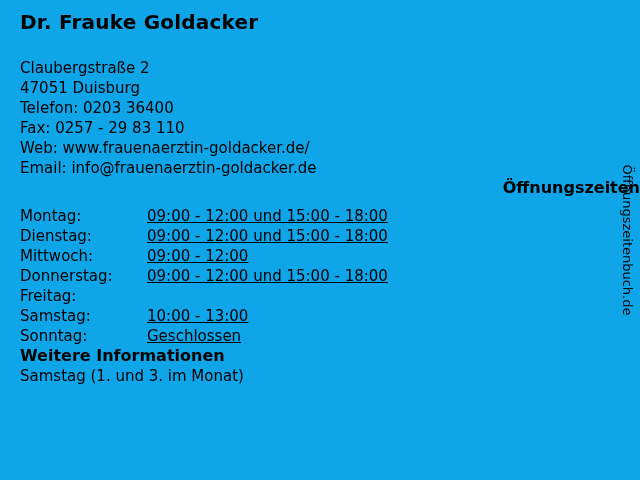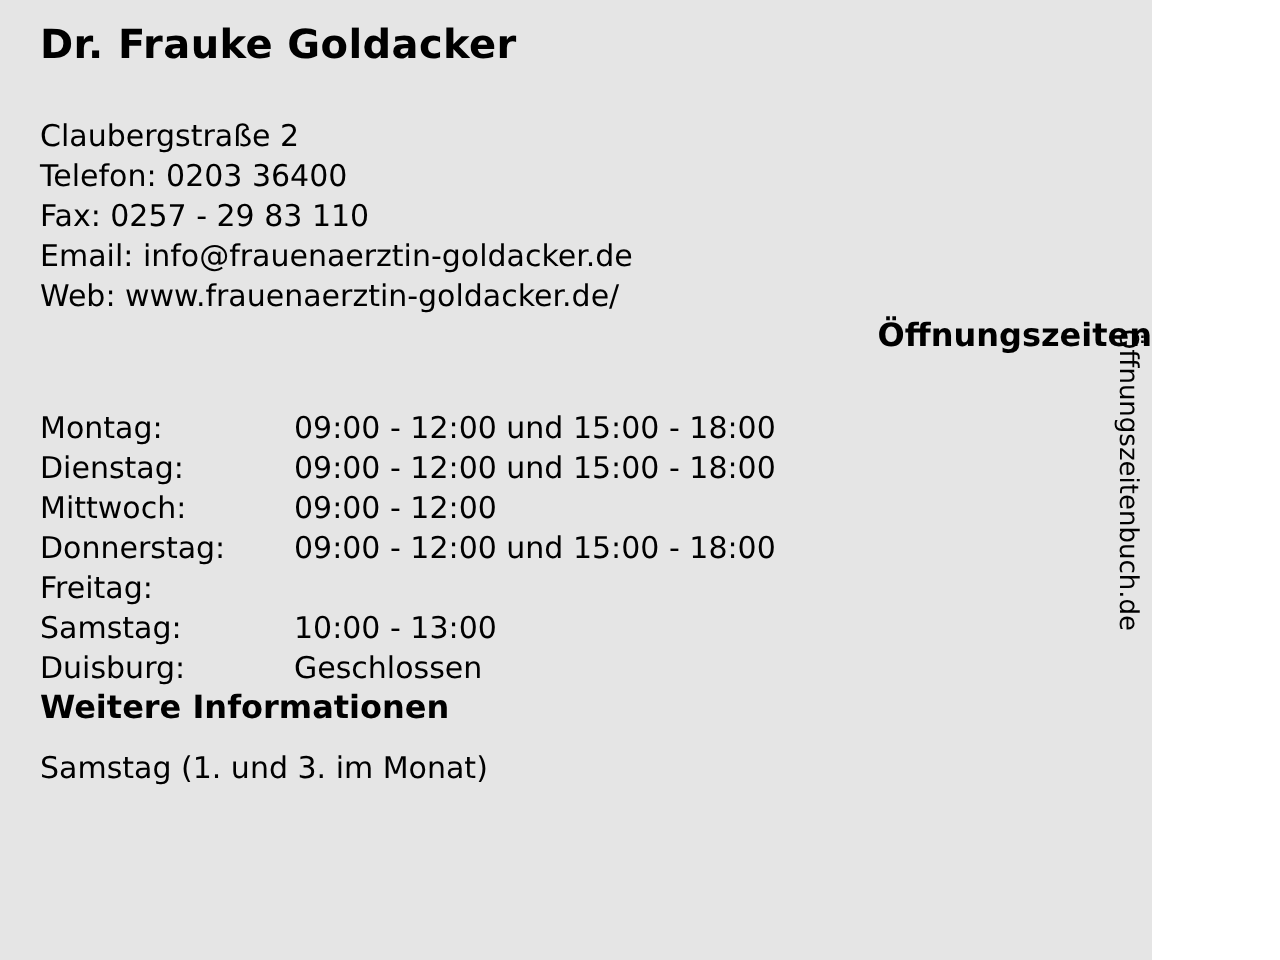--- a/index.html
+++ b/index.html
@@ -4,24 +4,24 @@
 <style>
   html, body {
     margin: 0;
     padding: 0;
     background: #ffffff;
     color: #000000;
     font-family: "DejaVu Sans", "Liberation Sans", sans-serif;
   }
   .page {
     position: relative;
-    width: 576px;
+    width: 640px;
     height: 480px;
     overflow: hidden;
-    background: #e5e5e5;
+    background: #0ea5e9;
   }
   .content {
     padding: 10px 0 0 20px;
   }
   h1.title {
     margin: 0;
     font-size: 20px;
     line-height: 24px;
     font-weight: bold;
     letter-spacing: 0.2px;
@@ -38,39 +38,39 @@
     margin: 0;
     font-size: 16px;
     line-height: 20px;
     font-weight: bold;
   }
   .hours-heading {
     margin-top: 4px;
     text-align: right;
   }
   .hours-table {
-    margin-top: 26px;
+    margin-top: 8px;
     font-size: 15px;
     line-height: 20px;
   }
   .hours-row {
     display: flex;
   }
   .hours-day {
     width: 127px;
     flex: 0 0 127px;
   }
   .hours-time {
     white-space: nowrap;
+    text-decoration: underline;
   }
   .info-heading {
     margin-top: 19px;
   }
   .info-text {
-    margin-top: 10px;
     font-size: 15px;
     line-height: 20px;
   }
   .watermark {
     position: absolute;
     top: 50%;
     right: 5px;
     transform: translateY(-50%);
     writing-mode: vertical-rl;
     font-size: 13px;
@@ -82,24 +82,25 @@
 </head>
 <body>
 
 <div class="page">
   <div class="content">
 
     <h1 class="title">Dr. Frauke Goldacker</h1>
 
     <div class="contact">
       <div>Claubergstraße 2</div>
+      <div>47051 Duisburg</div>
       <div>Telefon: 0203 36400</div>
       <div>Fax: 0257 - 29 83 110</div>
+      <div>Web: www.frauenaerztin-goldacker.de/</div>
       <div>Email: info@frauenaerztin-goldacker.de</div>
-      <div>Web: www.frauenaerztin-goldacker.de/</div>
     </div>
 
     <h2 class="section-heading hours-heading">Öffnungszeiten</h2>
 
     <div class="hours-table">
       <div class="hours-row">
         <div class="hours-day">Montag:</div>
         <div class="hours-time">09:00 - 12:00 und 15:00 - 18:00</div>
       </div>
       <div class="hours-row">
@@ -115,21 +116,21 @@
         <div class="hours-time">09:00 - 12:00 und 15:00 - 18:00</div>
       </div>
       <div class="hours-row">
         <div class="hours-day">Freitag:</div>
       </div>
       <div class="hours-row">
         <div class="hours-day">Samstag:</div>
         <div class="hours-time">10:00 - 13:00</div>
       </div>
       <div class="hours-row">
-        <div class="hours-day">Duisburg:</div>
+        <div class="hours-day">Sonntag:</div>
         <div class="hours-time">Geschlossen</div>
       </div>
     </div>
 
     <h2 class="section-heading info-heading">Weitere Informationen</h2>
 
     <div class="info-text">Samstag (1. und 3. im Monat)</div>
 
   </div>
 

